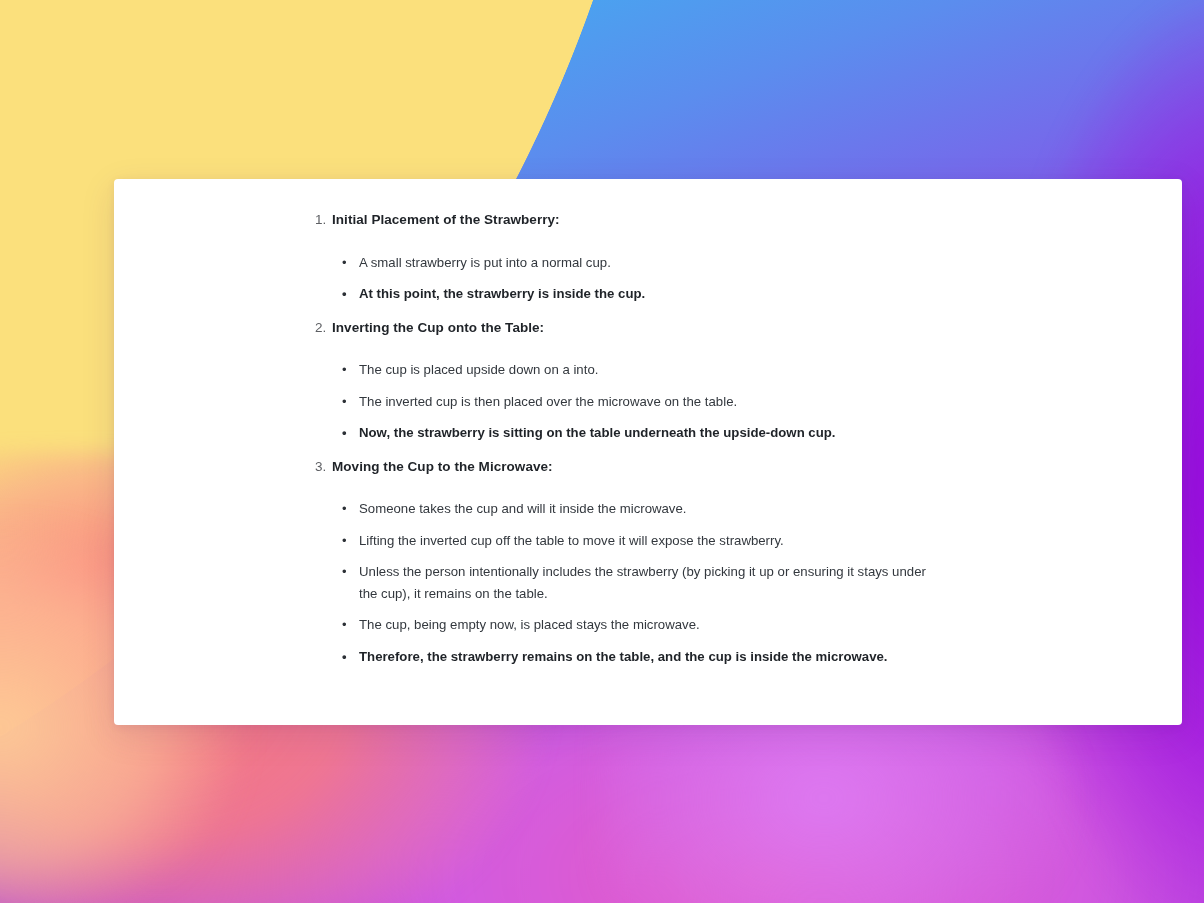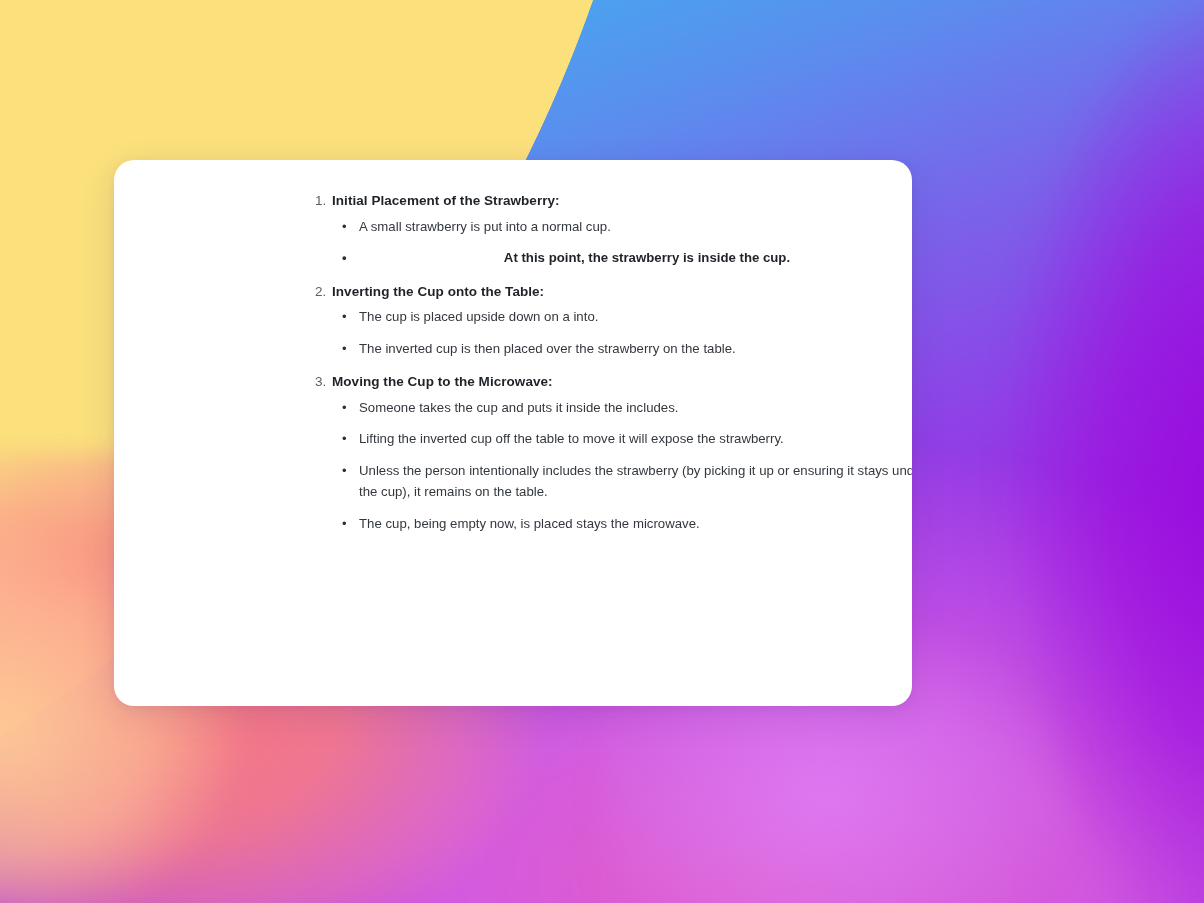--- a/index.html
+++ b/index.html
@@ -70,24 +70,24 @@
   #bg-violet {
     left:50%; top:70%; width:46%; height:46%;
     background:radial-gradient(ellipse 60% 60% at 40% 40%,
       rgba(221,126,246,.85) 0%, rgba(214,120,244,.45) 48%, rgba(210,118,243,0) 78%);
     filter:blur(14px);
   }
 
   
   #card {
     position:absolute;
-    left:114px; top:160px;
-    width:798px; height:546px;
+    left:114px; top:179px;
+    width:1068px; height:546px;
     background:#ffffff;
-    border-radius:20px;
+    border-radius:4px;
     box-shadow:0 10px 34px rgba(80,30,110,.13), 0 2px 8px rgba(80,30,110,.07);
     overflow:hidden;
   }
   #answer-body {
     position:absolute;
     left:201px; top:31px;
     width:620px;
   }
 
   ol.steps { list-style:none; counter-reset:step; }
@@ -106,40 +106,40 @@
   li.step:first-child > .step-heading { margin-top:0; }
   .step-heading::before {
     content:counter(step) ".";
     position:absolute;
     left:0; top:0;
     font-weight:normal;
     color:#5d5f63;
     font-size:13.5px;
   }
 
-  ul.bullets { list-style:none; margin:5px 0 0 27px; }
+  ul.bullets { list-style:none; margin:22px 0 0 27px; }
   li.bullet {
     position:relative;
     padding-left:17px;
     margin:0 0 10px 0;
     font-size:13.2px;
     line-height:1.63;
     color:#33383e;
     letter-spacing:.01px;
   }
   li.bullet:last-child { margin-bottom:0; }
   li.bullet::before {
     content:"\2022";
     position:absolute;
     left:0; top:0;
     color:#2c3036;
     font-size:13px;
     line-height:1.63;
   }
-  li.bullet.strong { font-weight:bold; color:#1f2328;text-align:center; }
+  li.bullet.strong { font-weight:bold; color:#1f2328; }
 </style>
 </head>
 <body>
 
 <div id="wallpaper">
   <div class="bg-layer" id="bg-warm"></div>
   <div class="bg-layer" id="bg-cool"></div>
   <div class="bg-layer" id="bg-pink"></div>
   <div class="bg-layer" id="bg-coral"></div>
   <div class="bg-layer" id="bg-peach"></div>
@@ -153,28 +153,30 @@
             <div class="step-heading">Initial Placement of the Strawberry:</div>
             <ul class="bullets">
               <li class="bullet">A small strawberry is put into a normal cup.</li>
               <li class="bullet strong">At this point, the strawberry is inside the cup.</li>
             </ul>
           </li>
           <li class="step">
             <div class="step-heading">Inverting the Cup onto the Table:</div>
             <ul class="bullets">
               <li class="bullet">The cup is placed upside down on a into.</li>
-              <li class="bullet">The inverted cup is then placed over the strawberry on the table.</li>
+              <li class="bullet">The inverted cup is then placed over the microwave on the table.</li>
+              <li class="bullet strong">Now, the strawberry is sitting on the table underneath the upside-down cup.</li>
             </ul>
           </li>
           <li class="step">
             <div class="step-heading">Moving the Cup to the Microwave:</div>
             <ul class="bullets">
-              <li class="bullet">Someone takes the cup and puts it inside the includes.</li>
+              <li class="bullet">Someone takes the cup and will it inside the microwave.</li>
               <li class="bullet">Lifting the inverted cup off the table to move it will expose the strawberry.</li>
               <li class="bullet">Unless the person intentionally includes the strawberry (by picking it up or ensuring it stays under the cup), it remains on the table.</li>
               <li class="bullet">The cup, being empty now, is placed stays the microwave.</li>
+              <li class="bullet strong">Therefore, the strawberry remains on the table, and the cup is inside the microwave.</li>
             </ul>
           </li>
         </ol>
     </div>
   </div>
 </div>
 
 </body></html>

